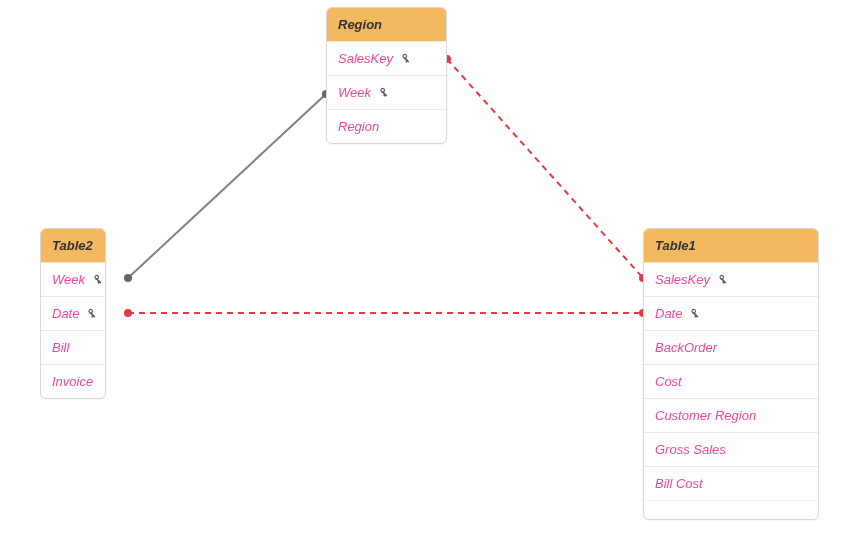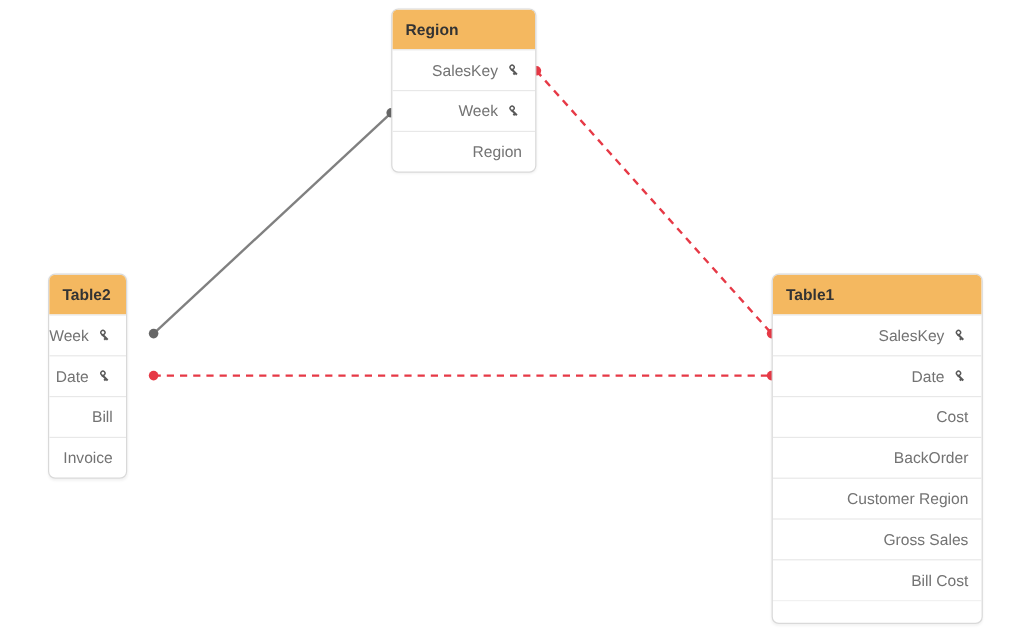--- a/index.html
+++ b/index.html
@@ -12,20 +12,21 @@
       background: #ffffff;
       width: 858px;
       height: 535px;
       position: relative;
       overflow: hidden;
     }
     .canvas {
       position: relative;
       width: 100%;
       height: 100%;
+      font-style: italic;
     }
     .table {
       position: absolute;
       background: #ffffff;
       border: 1px solid #d9d9d9;
       border-radius: 6px;
       overflow: hidden;
       box-shadow: 0 1px 2px rgba(0,0,0,0.05);
     }
     .table-header {
@@ -36,25 +37,24 @@
       color: #333;
     }
     .table-fields {
       display: flex;
       flex-direction: column;
     }
     .field {
       padding: 9px 11px;
       border-top: 1px solid #e8e8e8;
       font-size: 13px;
-      color: #737373;
+      color: #ec4899;
       display: flex;
       align-items: center;
       gap: 6px;
-      justify-content: flex-end;
     }
     .key-icon {
       display: inline-block;
       width: 14px;
       height: 14px;
       position: relative;
     }
     .key-icon svg {
       width: 14px;
       height: 14px;
@@ -152,24 +152,24 @@
               <path d="M7 14a4 4 0 1 1 4-4c0 .3 0 .6-.1.9l8.1 0v3h-2v2h-3v-2h-3.1A4 4 0 0 1 7 14zm0-6a2 2 0 1 0 0 4 2 2 0 0 0 0-4z" transform="rotate(45 12 12)"></path>
             </svg></span>
       </div>
       <div class="field">
         <span>Date</span>
         <span class="key-icon"><svg viewBox="0 0 24 24">
               <path d="M7 14a4 4 0 1 1 4-4c0 .3 0 .6-.1.9l8.1 0v3h-2v2h-3v-2h-3.1A4 4 0 0 1 7 14zm0-6a2 2 0 1 0 0 4 2 2 0 0 0 0-4z" transform="rotate(45 12 12)"></path>
             </svg></span>
       </div>
       <div class="field">
-        <span>Cost</span>
+        <span>BackOrder</span>
       </div>
       <div class="field">
-        <span>BackOrder</span>
+        <span>Cost</span>
       </div>
       <div class="field">
         <span>Customer Region</span>
       </div>
       <div class="field">
         <span>Gross Sales</span>
       </div>
       <div class="field">
         <span>Bill Cost</span>
       </div>

